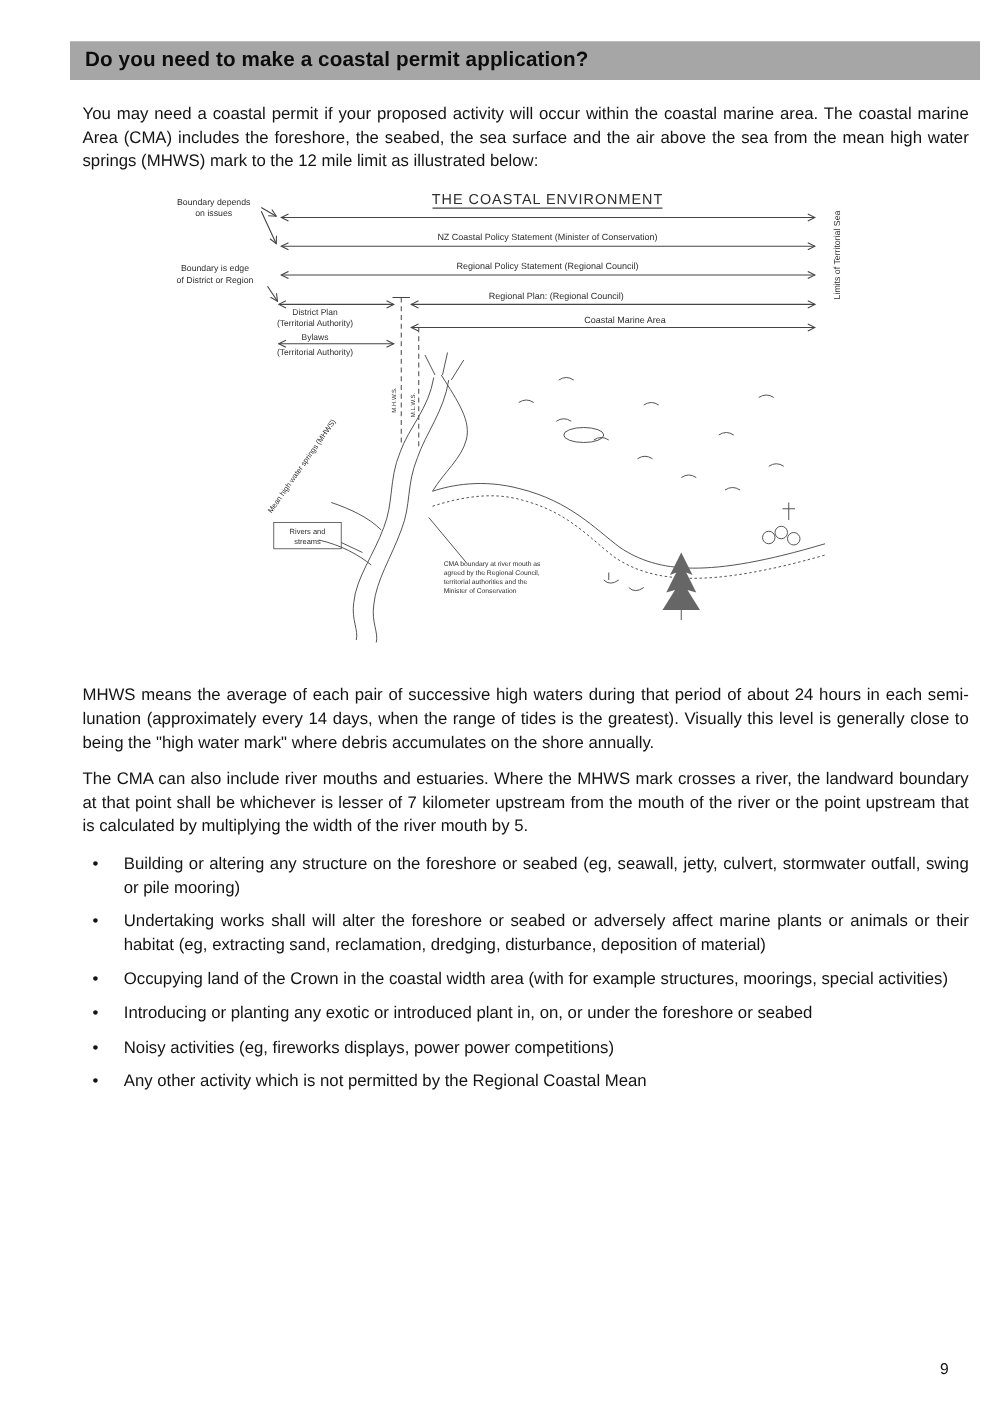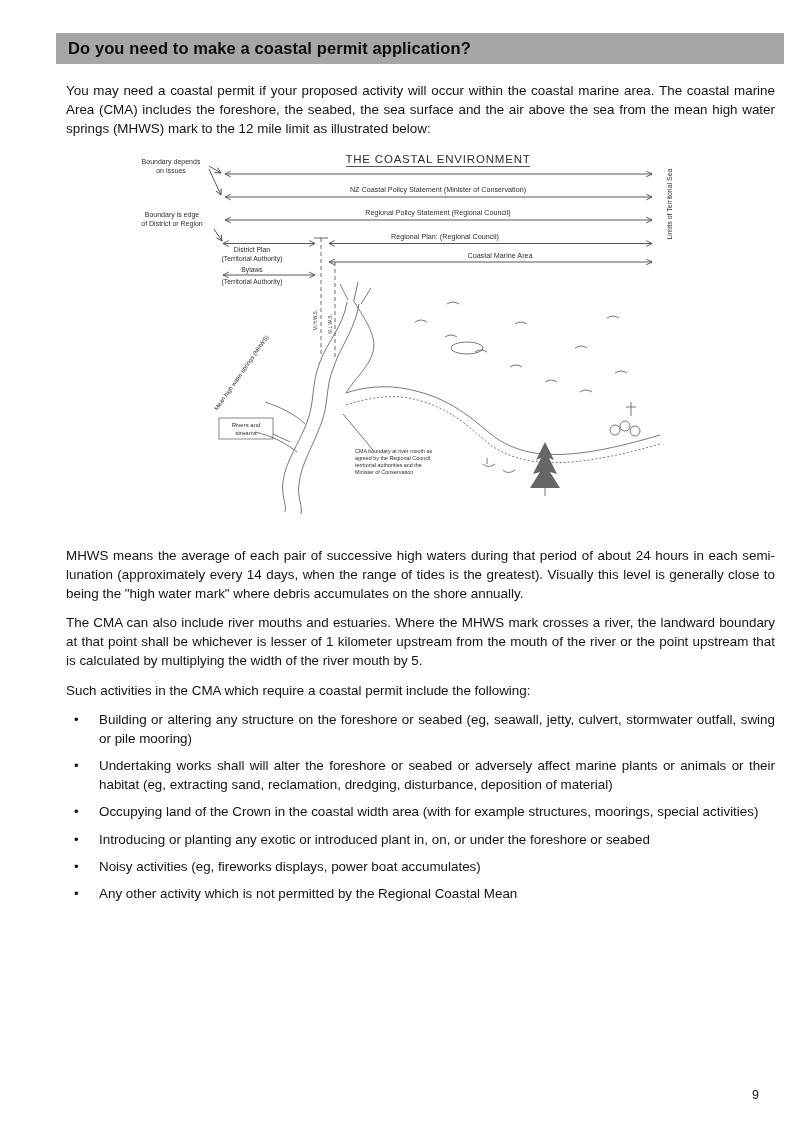--- a/index.html
+++ b/index.html
@@ -135,43 +135,42 @@
         <g font-size="5.4">
           <text x="240" y="301">CMA boundary at river mouth as</text>
           <text x="240" y="308">agreed by the Regional Council,</text>
           <text x="240" y="315">territorial authorities and the</text>
           <text x="240" y="322">Minister of Conservation</text>
         </g>
       </svg>
     </div>
 
     <p class="para">MHWS means the average of each pair of successive high waters during that period of about 24 hours in each semi-lunation (approximately every 14 days, when the range of tides is the greatest). Visually this level is generally close to being the "high water mark" where debris accumulates on the shore annually.</p>
-    <p class="para">The CMA can also include river mouths and estuaries. Where the MHWS mark crosses a river, the landward boundary at that point shall be whichever is lesser of 1 kilometer upstream from the mouth of the river or the point upstream that is calculated by multiplying the width of the river mouth by 5.</p>
-    <p class="para">Such activities in the CMA which require a coastal permit include the following:</p>
+    <p class="para">The CMA can also include river mouths and estuaries. Where the MHWS mark crosses a river, the landward boundary at that point shall be whichever is lesser of 7 kilometer upstream from the mouth of the river or the point upstream that is calculated by multiplying the width of the river mouth by 5.</p>
 
     <ul class="bullets">
       <li>
         <span class="marker">•</span>
         <span>Building or altering any structure on the foreshore or seabed (eg, seawall, jetty, culvert, stormwater outfall, swing or pile mooring)</span>
       </li>
       <li>
         <span class="marker">•</span>
         <span>Undertaking works shall will alter the foreshore or seabed or adversely affect marine plants or animals or their habitat (eg, extracting sand, reclamation, dredging, disturbance, deposition of material)</span>
       </li>
       <li>
         <span class="marker">•</span>
         <span>Occupying land of the Crown in the coastal width area (with for example structures, moorings, special activities)</span>
       </li>
       <li>
         <span class="marker">•</span>
         <span>Introducing or planting any exotic or introduced plant in, on, or under the foreshore or seabed</span>
       </li>
       <li>
         <span class="marker">•</span>
-        <span>Noisy activities (eg, fireworks displays, power boat accumulates)</span>
+        <span>Noisy activities (eg, fireworks displays, power power competitions)</span>
       </li>
       <li>
         <span class="marker">•</span>
         <span>Any other activity which is not permitted by the Regional Coastal Mean</span>
       </li>
     </ul>
 
   </div>
 
   <div class="page-number">9</div>

